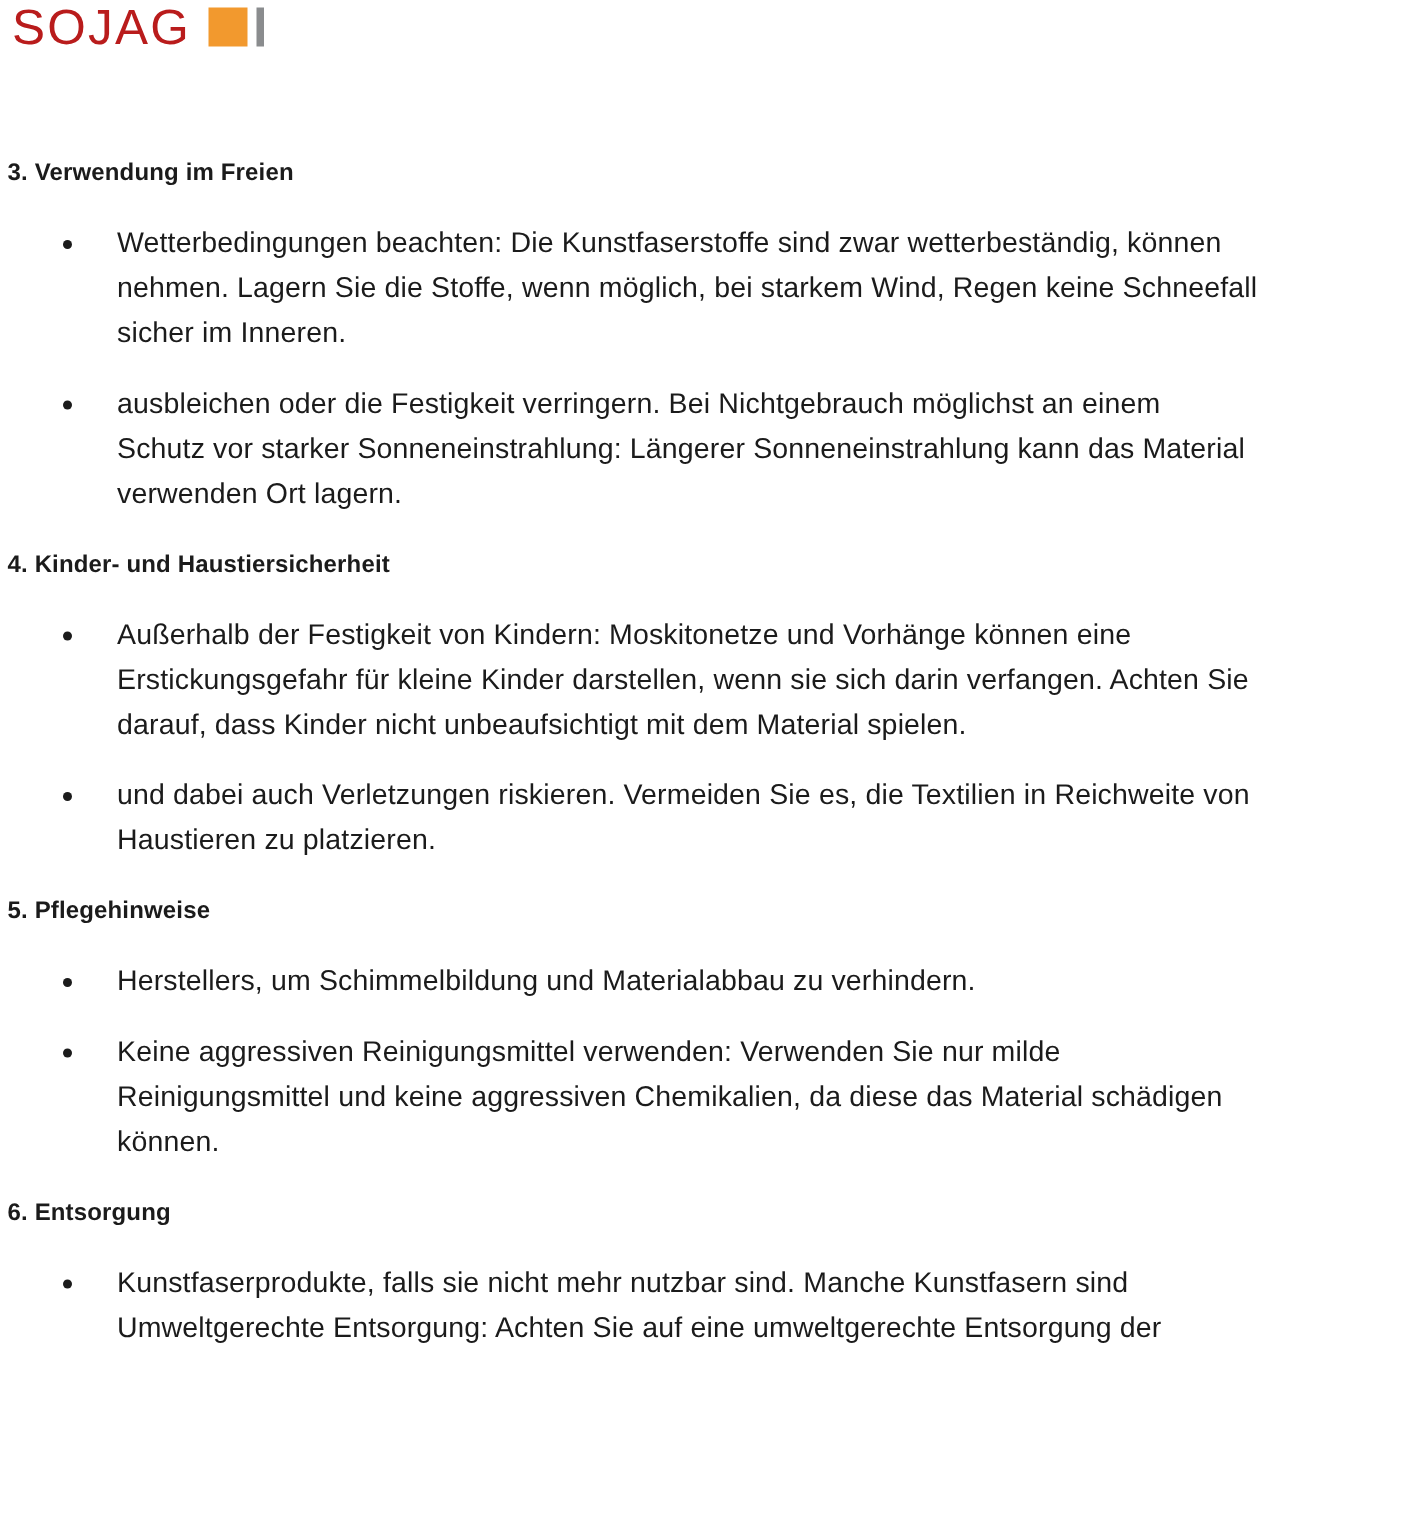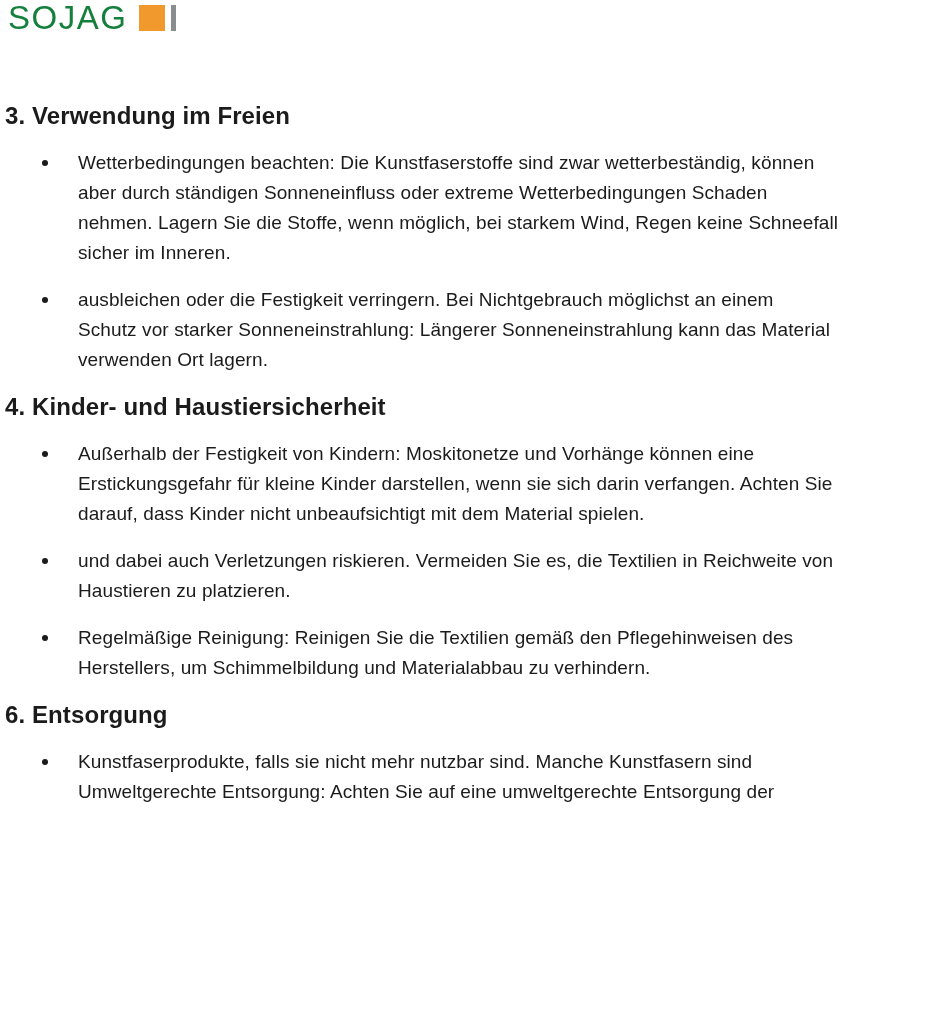--- a/index.html
+++ b/index.html
@@ -20,39 +20,39 @@
     align-items: center;
     padding: 4px 0 0 8px;
     height: 28px;
     margin-bottom: 69px;
   }
   .logo-text {
     font-size: 33px;
     line-height: 26px;
     font-weight: 400;
     letter-spacing: 1.5px;
-    color: #15803d;
+    color: #b91c1c;
   }
   .logo-square {
     width: 26px;
     height: 26px;
     background: #f2992e;
     margin-left: 12px;
     display: inline-block;
   }
   .logo-bar {
     width: 5px;
     height: 26px;
     background: #8a8c8e;
     margin-left: 6px;
     display: inline-block;
   }
   
   .section-heading {
-    font-size: 24px;
+    font-size: 16px;
     font-weight: 700;
     line-height: 30px;
     margin: 0 0 17px 5px;
     white-space: pre;
     letter-spacing: 0.1px;
   }
   .bullet {
     display: flex;
     align-items: flex-start;
     margin: 11px 0 17px 0;
@@ -90,21 +90,20 @@
 </header>
 
 <main>
 
   <h2 class="section-heading">3. Verwendung im Freien</h2>
 
   <div class="bullet">
     <span class="bullet-marker"></span>
     <div class="bullet-lines">
       <span class="line">Wetterbedingungen beachten: Die Kunstfaserstoffe sind zwar wetterbeständig, können</span>
-      <span class="line">aber durch ständigen Sonneneinfluss oder extreme Wetterbedingungen Schaden</span>
       <span class="line">nehmen. Lagern Sie die Stoffe, wenn möglich, bei starkem Wind, Regen keine Schneefall</span>
       <span class="line">sicher im Inneren.</span>
     </div>
   </div>
 
   <div class="bullet">
     <span class="bullet-marker"></span>
     <div class="bullet-lines">
       <span class="line">ausbleichen oder die Festigkeit verringern. Bei Nichtgebrauch möglichst an einem</span>
       <span class="line">Schutz vor starker Sonneneinstrahlung: Längerer Sonneneinstrahlung kann das Material</span>
@@ -124,29 +123,37 @@
   </div>
 
   <div class="bullet">
     <span class="bullet-marker"></span>
     <div class="bullet-lines">
       <span class="line">und dabei auch Verletzungen riskieren. Vermeiden Sie es, die Textilien in Reichweite von</span>
       <span class="line">Haustieren zu platzieren.</span>
     </div>
   </div>
 
+  <h2 class="section-heading">5. Pflegehinweise</h2>
 
   <div class="bullet">
     <span class="bullet-marker"></span>
     <div class="bullet-lines">
-      <span class="line">Regelmäßige Reinigung: Reinigen Sie die Textilien gemäß den Pflegehinweisen des</span>
       <span class="line">Herstellers, um Schimmelbildung und Materialabbau zu verhindern.</span>
     </div>
   </div>
 
+  <div class="bullet">
+    <span class="bullet-marker"></span>
+    <div class="bullet-lines">
+      <span class="line">Keine aggressiven Reinigungsmittel verwenden: Verwenden Sie nur milde</span>
+      <span class="line">Reinigungsmittel und keine aggressiven Chemikalien, da diese das Material schädigen</span>
+      <span class="line">können.</span>
+    </div>
+  </div>
 
   <h2 class="section-heading">6. Entsorgung</h2>
 
   <div class="bullet">
     <span class="bullet-marker"></span>
     <div class="bullet-lines">
       <span class="line">Kunstfaserprodukte, falls sie nicht mehr nutzbar sind. Manche Kunstfasern sind</span>
       <span class="line">Umweltgerechte Entsorgung: Achten Sie auf eine umweltgerechte Entsorgung der</span>
     </div>
   </div>

